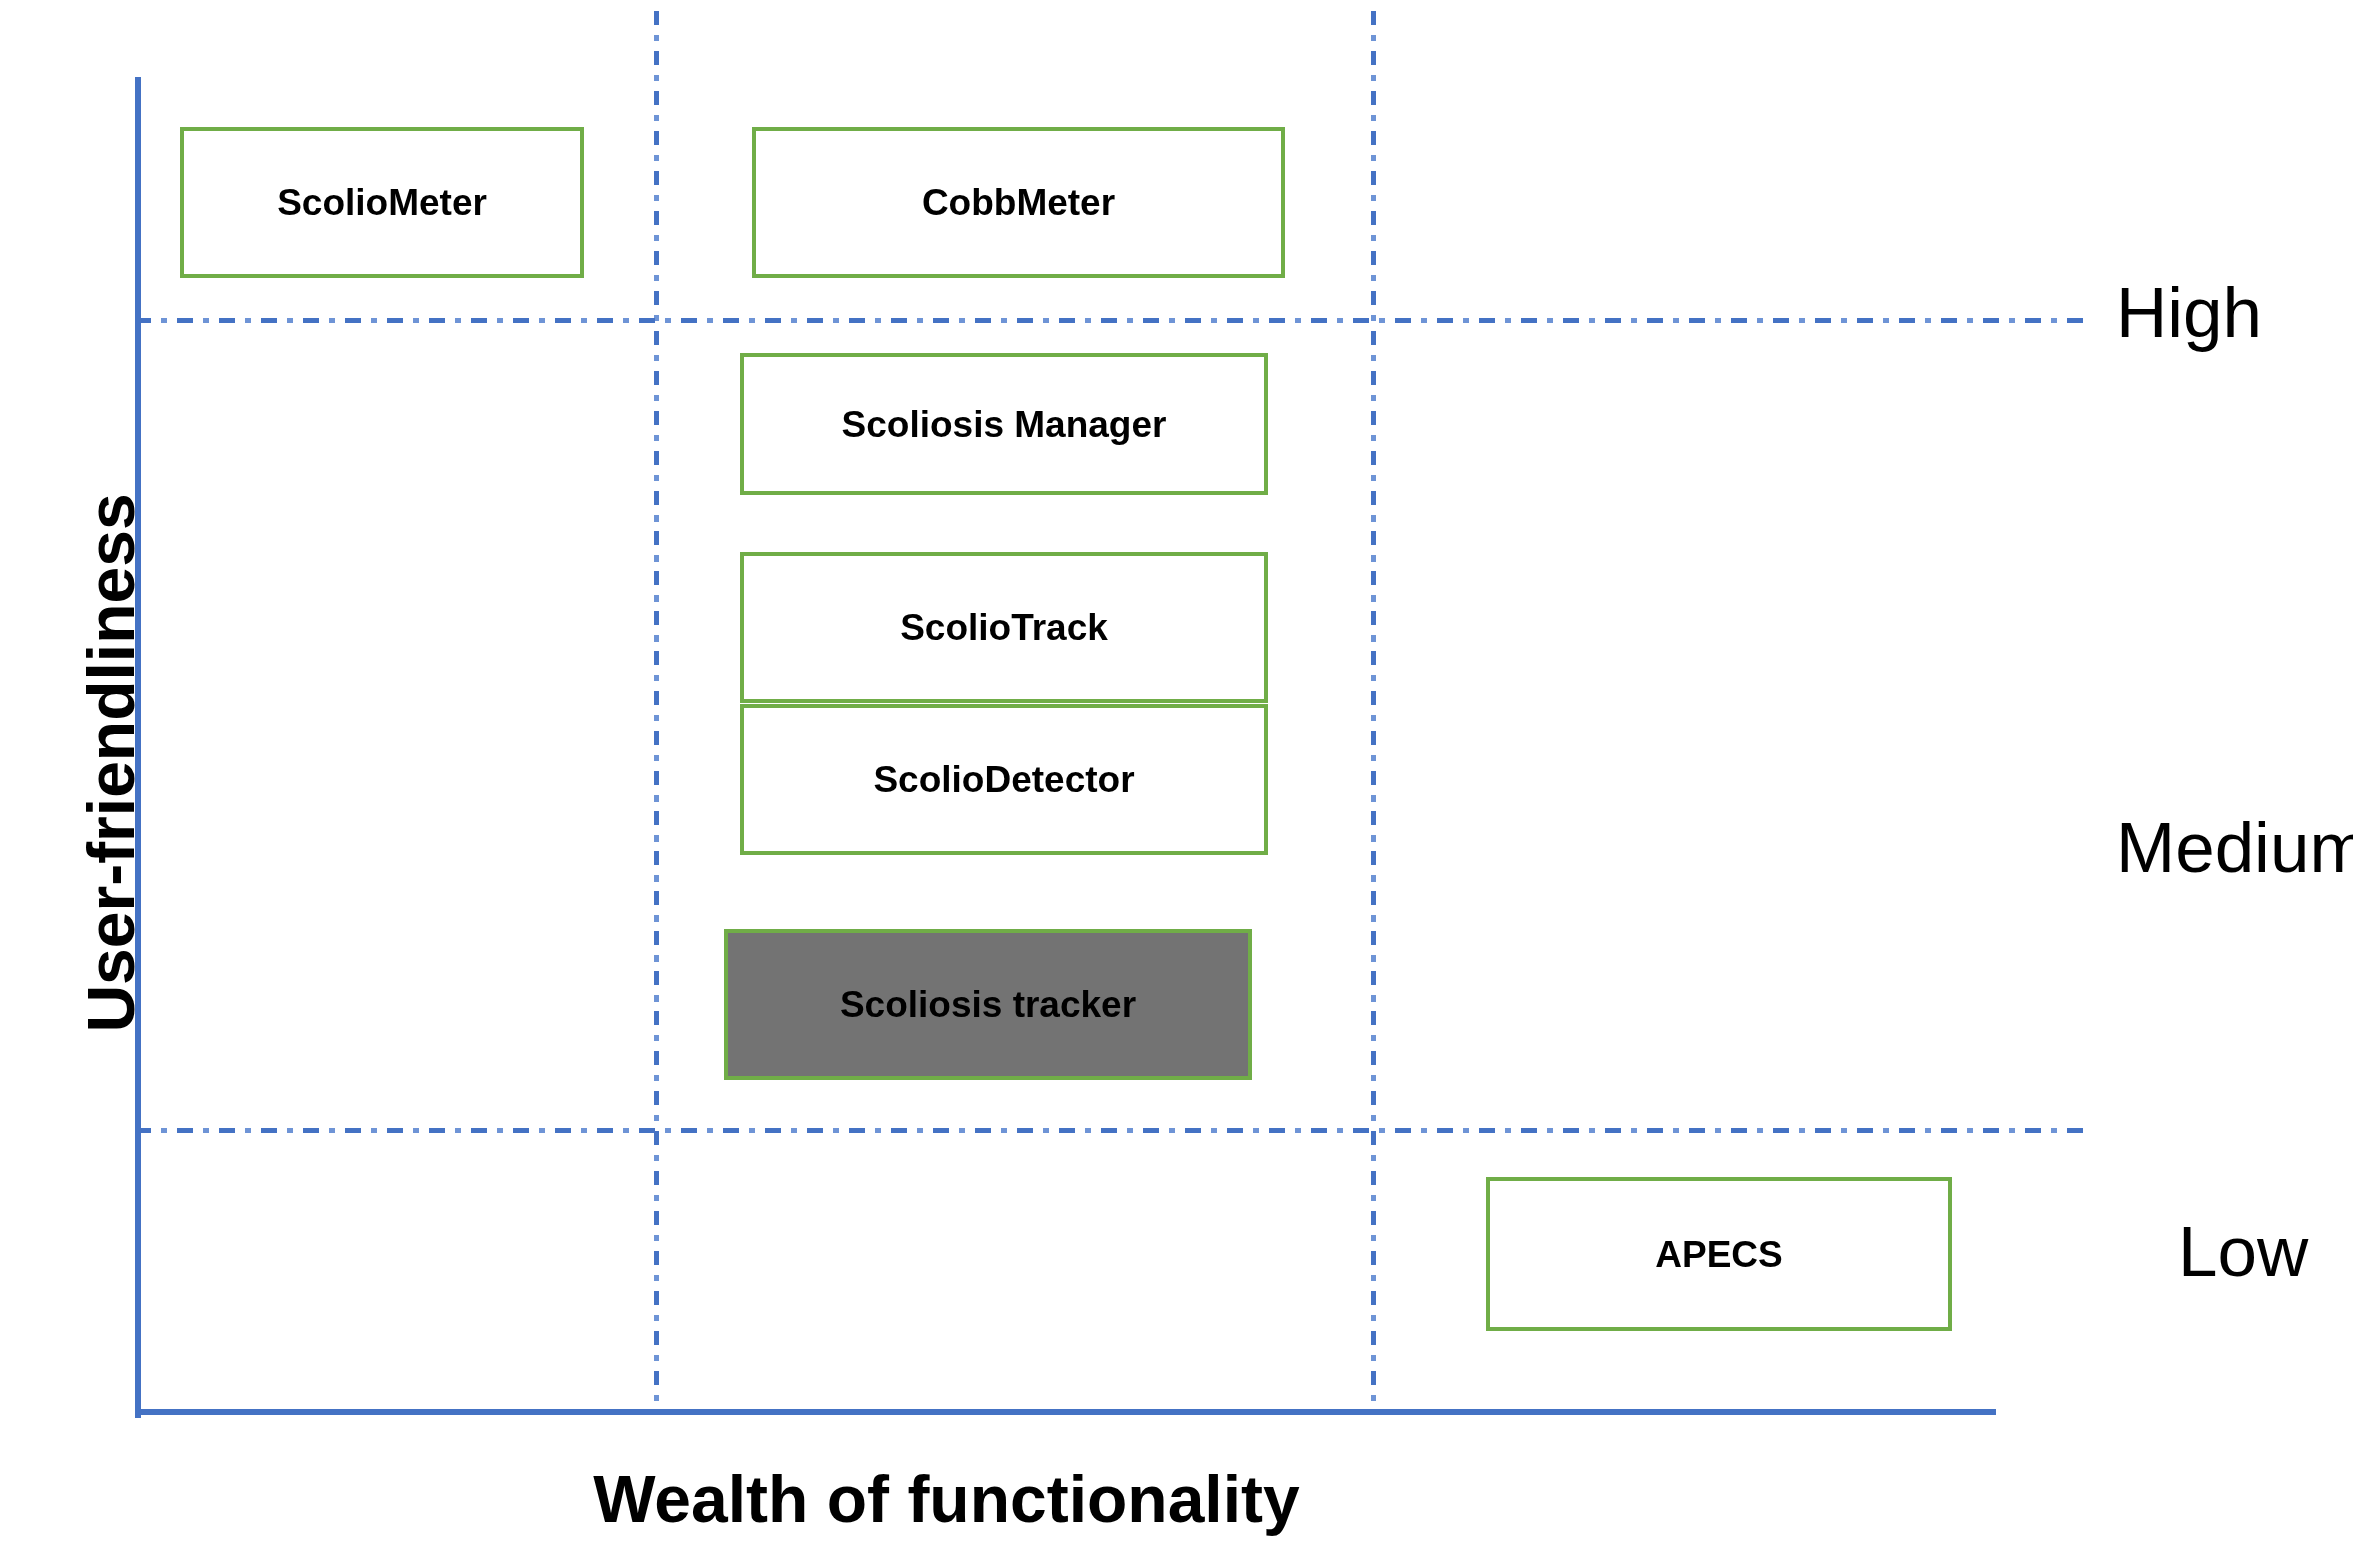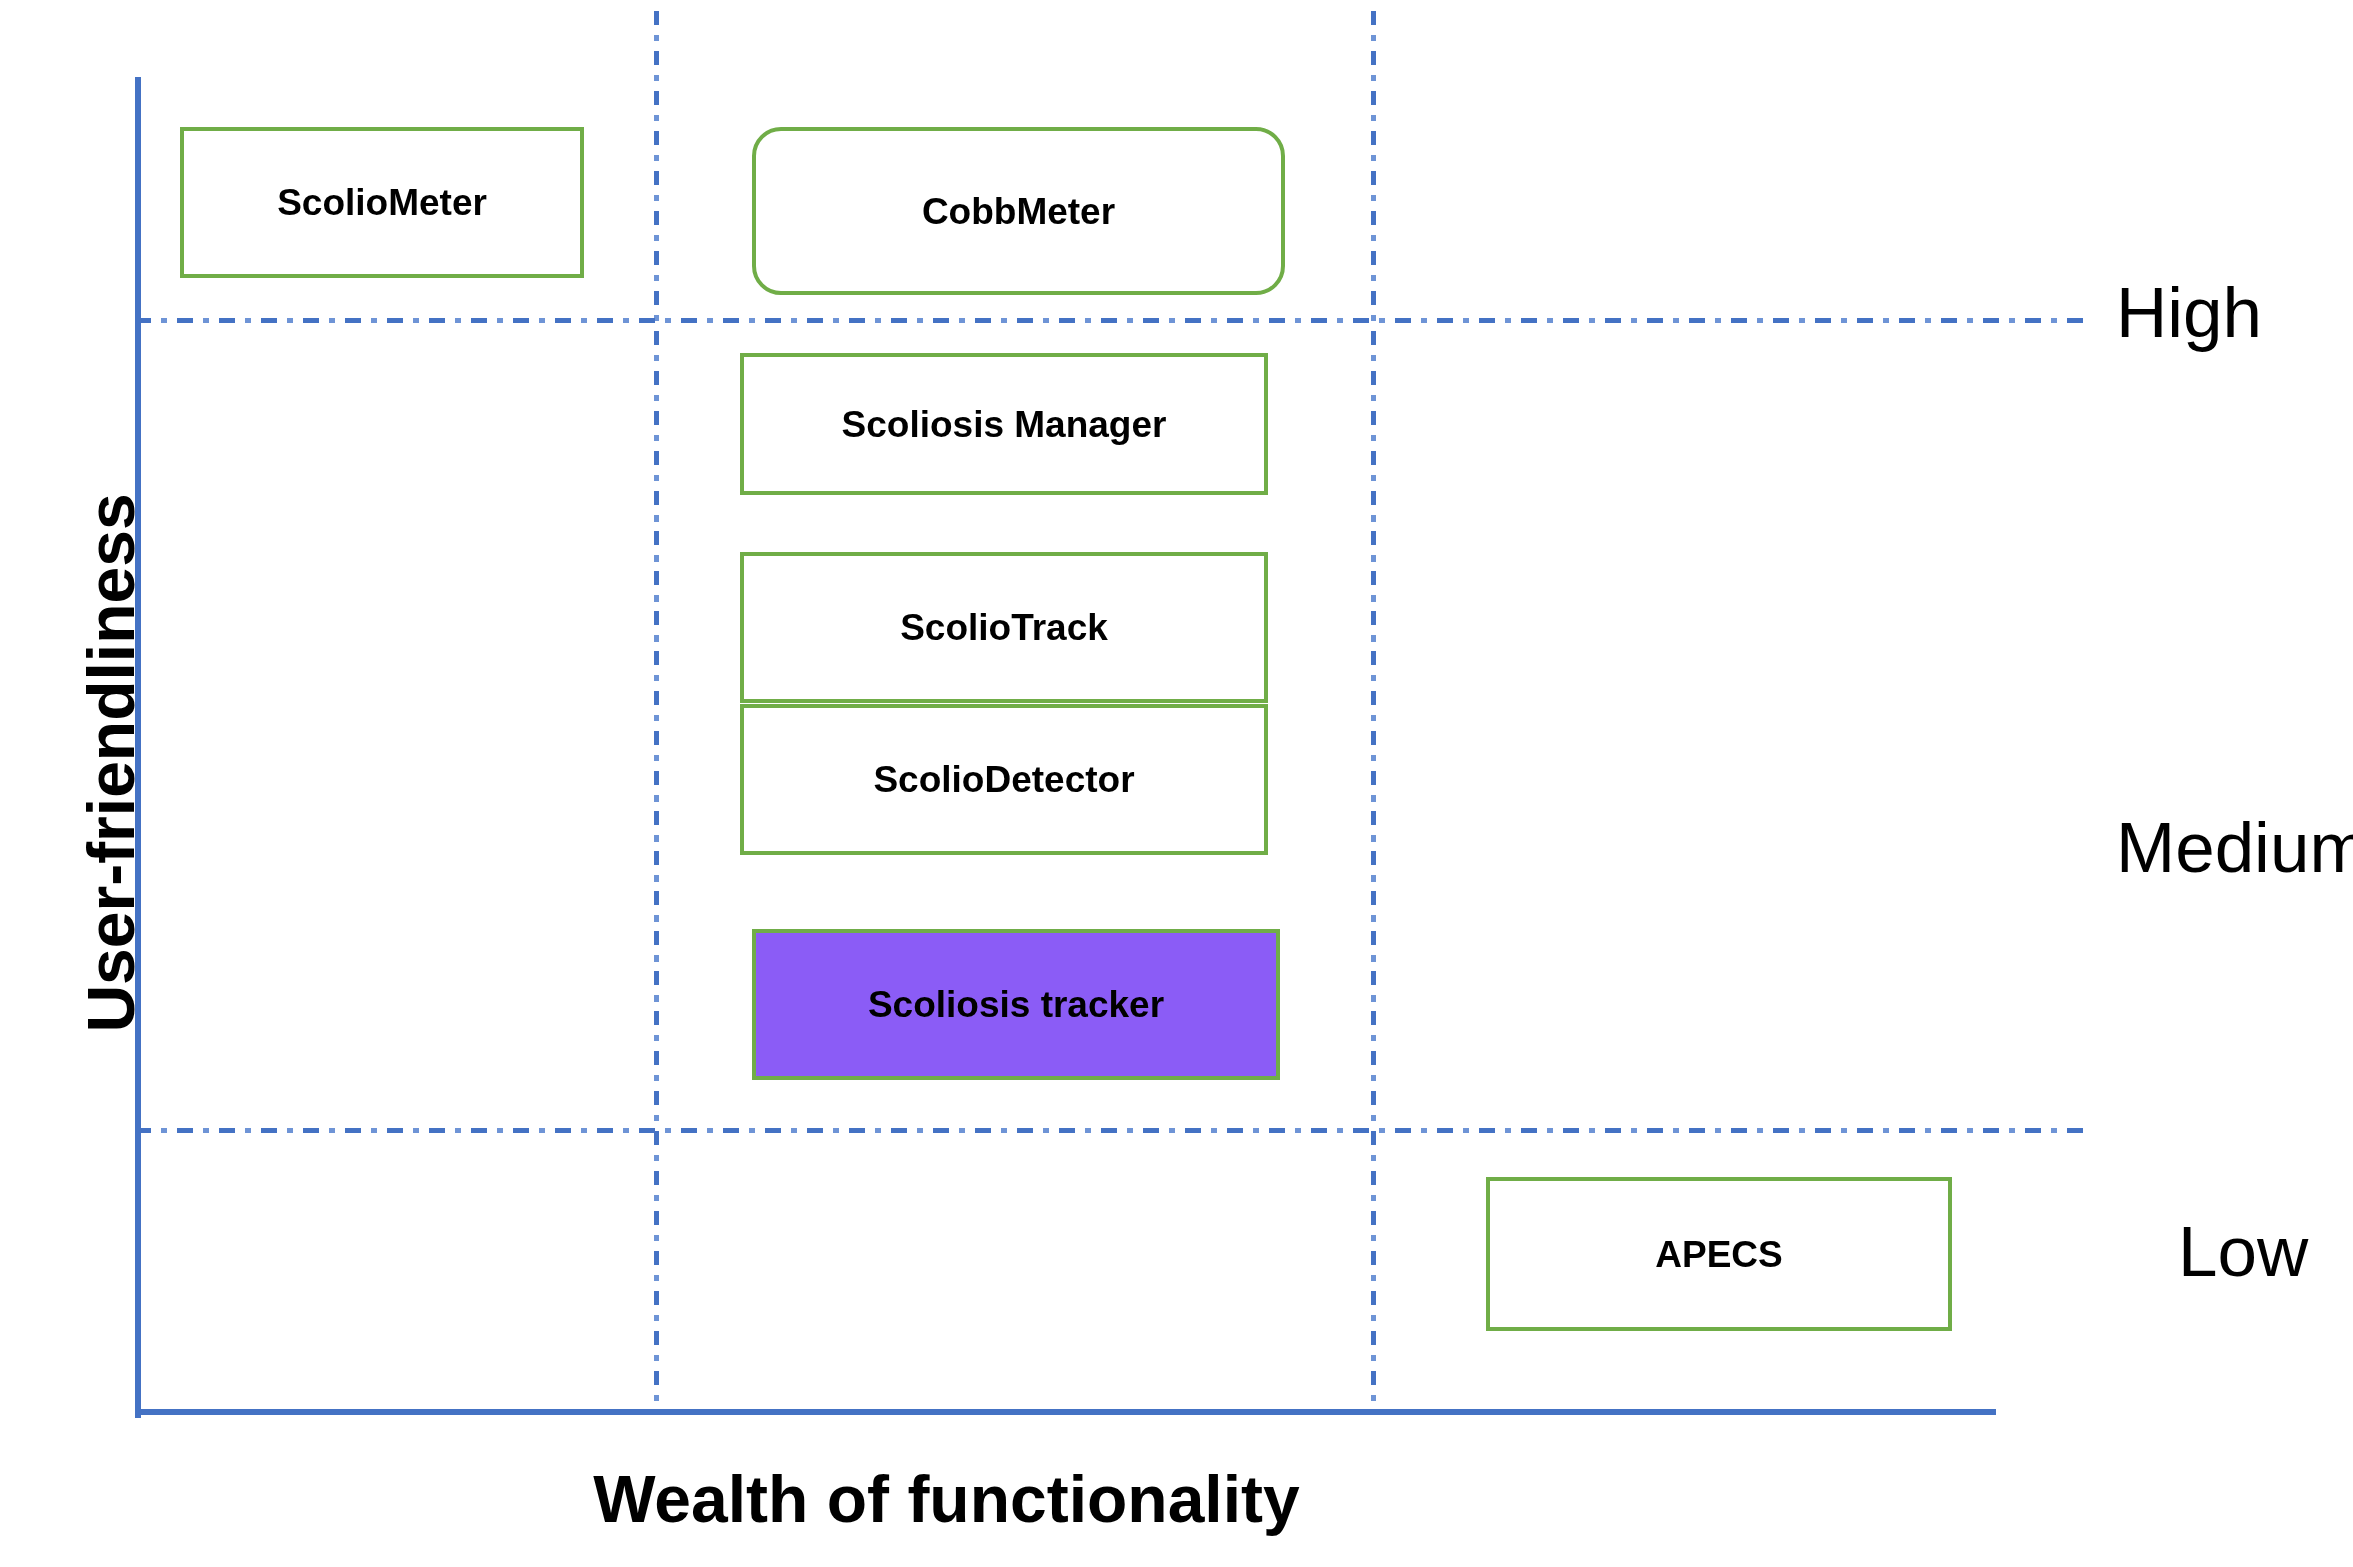--- a/index.html
+++ b/index.html
@@ -150,33 +150,33 @@
   <div class="grid-h" id="grid-h-high"></div>
   <div class="grid-h" id="grid-h-medium"></div>
 
   <div class="axis-line" id="y-axis"></div>
   <div class="axis-line" id="x-axis"></div>
 
   <div id="boxes-layer">
       <div class="app-box" id="box-scoliometer" style="left: 180px; top: 127px; width: 404px; height: 151px; border-color: rgb(112, 173, 71); background: rgb(255, 255, 255);">
         <span class="app-box-label" style="color: rgb(0, 0, 0);">ScolioMeter</span>
       </div>
-      <div class="app-box" id="box-cobbmeter" style="left: 752px; top: 127px; width: 533px; height: 168px; border-color: rgb(112, 173, 71); background: rgb(255, 255, 255); border-radius: 29px;">
+      <div class="app-box" id="box-cobbmeter" style="left: 752px; top: 127px; width: 533px; height: 151px; border-color: rgb(112, 173, 71); background: rgb(255, 255, 255);">
         <span class="app-box-label" style="color: rgb(0, 0, 0);">CobbMeter</span>
       </div>
       <div class="app-box" id="box-scoliosis-manager" style="left: 740px; top: 353px; width: 528px; height: 142px; border-color: rgb(112, 173, 71); background: rgb(255, 255, 255);">
         <span class="app-box-label" style="color: rgb(0, 0, 0);">Scoliosis Manager</span>
       </div>
       <div class="app-box" id="box-scoliotrack" style="left: 740px; top: 552px; width: 528px; height: 151px; border-color: rgb(112, 173, 71); background: rgb(255, 255, 255);">
         <span class="app-box-label" style="color: rgb(0, 0, 0);">ScolioTrack</span>
       </div>
       <div class="app-box" id="box-scoliodetector" style="left: 740px; top: 704px; width: 528px; height: 151px; border-color: rgb(112, 173, 71); background: rgb(255, 255, 255);">
         <span class="app-box-label" style="color: rgb(0, 0, 0);">ScolioDetector</span>
       </div>
-      <div class="app-box" id="box-scoliosis-tracker" style="left: 752px; top: 929px; width: 528px; height: 151px; border-color: rgb(112, 173, 71); background: #8b5cf6;">
+      <div class="app-box" id="box-scoliosis-tracker" style="left: 724px; top: 929px; width: 528px; height: 151px; border-color: rgb(112, 173, 71); background: #737373;">
         <span class="app-box-label" style="color: rgb(0, 0, 0);">Scoliosis tracker</span>
       </div>
       <div class="app-box" id="box-apecs" style="left: 1486px; top: 1177px; width: 466px; height: 154px; border-color: rgb(112, 173, 71); background: rgb(255, 255, 255);">
         <span class="app-box-label" style="color: rgb(0, 0, 0);">APECS</span>
       </div>
     </div>
 
   <div class="cat-label" id="cat-high">High</div>
   <div class="cat-label" id="cat-medium">Medium</div>
   <div class="cat-label" id="cat-low">Low</div>

